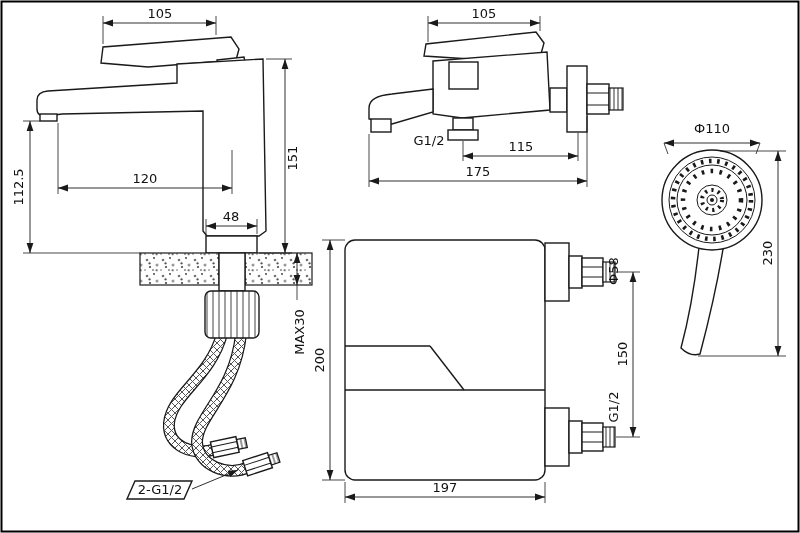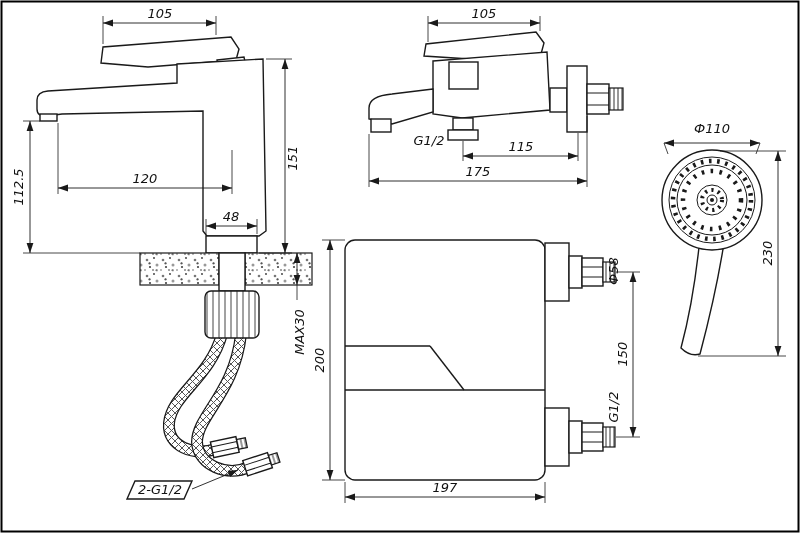--- a/index.html
+++ b/index.html
@@ -1,16 +1,16 @@
 <!DOCTYPE html>
 <html><head>
 <meta charset="utf-8">
 <style>
   html,body { margin:0; padding:0; background:#e8e8e8; }
-  .canvas { width:800px; height:533px; background:#ffffff; position:relative; margin:0 auto;font-style:italic; }
+  .canvas { width:800px; height:533px; background:#ffffff; position:relative; margin:0 auto; }
   svg { display:block; }
   .obj    { fill:#ffffff; stroke:#1a1a1a; stroke-width:1.4; }
   .objl   { fill:none; stroke:#1a1a1a; stroke-width:1.4; }
   .thinln { fill:none; stroke:#1a1a1a; stroke-width:1; }
   .dots   { fill:none; stroke:#1a1a1a; }
   .ext    { fill:none; stroke:#1a1a1a; stroke-width:0.8; }
   .diml   { fill:none; stroke:#1a1a1a; stroke-width:0.9; }
   .granite{ fill:url(#granite); stroke:#1a1a1a; stroke-width:1.2; }
   .knurl  { fill:url(#knurlp); stroke:#1a1a1a; stroke-width:1.4; }
   .threadr{ fill:url(#threadp); stroke:#1a1a1a; stroke-width:1.2; }

